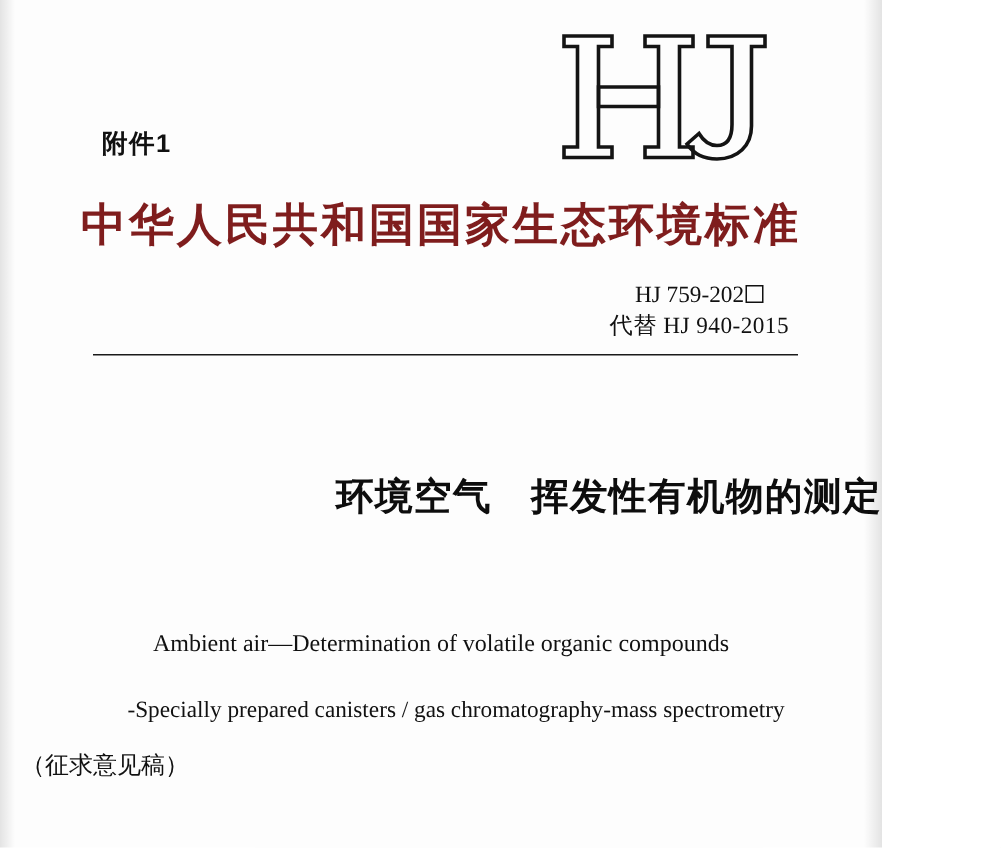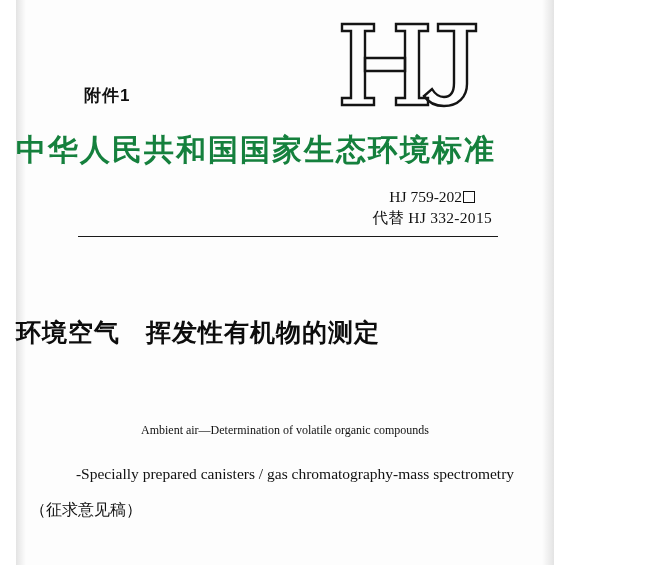--- a/index.html
+++ b/index.html
@@ -9,25 +9,24 @@
   }
   body {
     width: 667px;
     height: 565px;
     font-family: "Liberation Serif", serif;
     color: #111111;
     overflow: hidden;
   }
   .page {
     position: relative;
-    width: 538px;
+    width: 588px;
     height: 565px;
     box-sizing: border-box;
     background: #fdfdfd;
-    margin-left: 16px;
   }
   
   .page::before {
     content: "";
     position: absolute;
     left: 0; top: 0; bottom: 0;
     width: 10px;
     background: linear-gradient(to right, rgba(0,0,0,0.10), rgba(0,0,0,0));
     pointer-events: none;
   }
@@ -57,26 +56,26 @@
     top: 18px;
     width: 150px;
     height: 92px;
   }
 
   .main-title {
     position: absolute;
     left: 0;
     right: 0;
     top: 130px;
-    text-align: left;
+    text-align: center;
     font-family: "Liberation Sans", sans-serif;
     font-size: 30px;
     font-weight: 700;
     letter-spacing: 2px;
-    color: #15803d;
+    color: #7f1d1d;
   }
 
   .std-codes {
     position: absolute;
     right: 62px;
     top: 186px;
     text-align: center;
     font-size: 15.5px;
     line-height: 21px;
     color: #111;
@@ -99,37 +98,37 @@
     right: 56px;
     top: 236px;
     height: 0;
     border-top: 1.6px solid #1a1a1a;
   }
 
   .cn-title {
     position: absolute;
     left: 0; right: 0;
     top: 312px;
-    text-align: left;
-    font-family: Liberation Serif, serif;
+    text-align: right;
+    font-family: Liberation Mono, monospace;
     font-size: 25px;
     font-weight: 700;
     letter-spacing: 1px;
     line-height: 42px;
     color: #0d0d0d;
   }
   .cn-title .l2 { display: block; }
   .gap { display: inline-block; width: 26px; }
 
   .en-title {
     position: absolute;
     left: 0; right: 0;
     top: 418px;
     text-align: center;
-    font-size: 12px;
+    font-size: 16px;
     line-height: 24px;
     color: #111;
   }
   .en-sub {
     position: absolute;
     left: 0; right: 0;
     top: 462px;
     text-align: center;
     font-size: 15.5px;
     line-height: 24px;
@@ -168,21 +167,21 @@
 
         <path d="M104 6 L142 6 L142 13 L133 13 L133 66 C133 79 124 88 110 88 C101 88 94 84 90 78 L98 71 C101 76 105 79 110 79 C117 79 120 74 120 65 L120 13 L104 13 Z"></path>
       </g>
     </svg>
   </div>
 
   <div class="main-title">中华人民共和国国家生态环境标准</div>
 
   <div class="std-codes">
     <div class="line1"><span>HJ 759-202</span><span class="box-glyph"></span></div>
-    <div class="line2">代替 HJ  332-2015</div>
+    <div class="line2">代替 HJ  940-2015</div>
   </div>
 
   <div class="rule"></div>
 
   <div class="cn-title">
     <span>环境空气</span><span class="gap"></span><span>挥发性有机物的测定</span>
   </div>
 
   <div class="en-title">Ambient air—Determination of volatile organic compounds</div>
 

